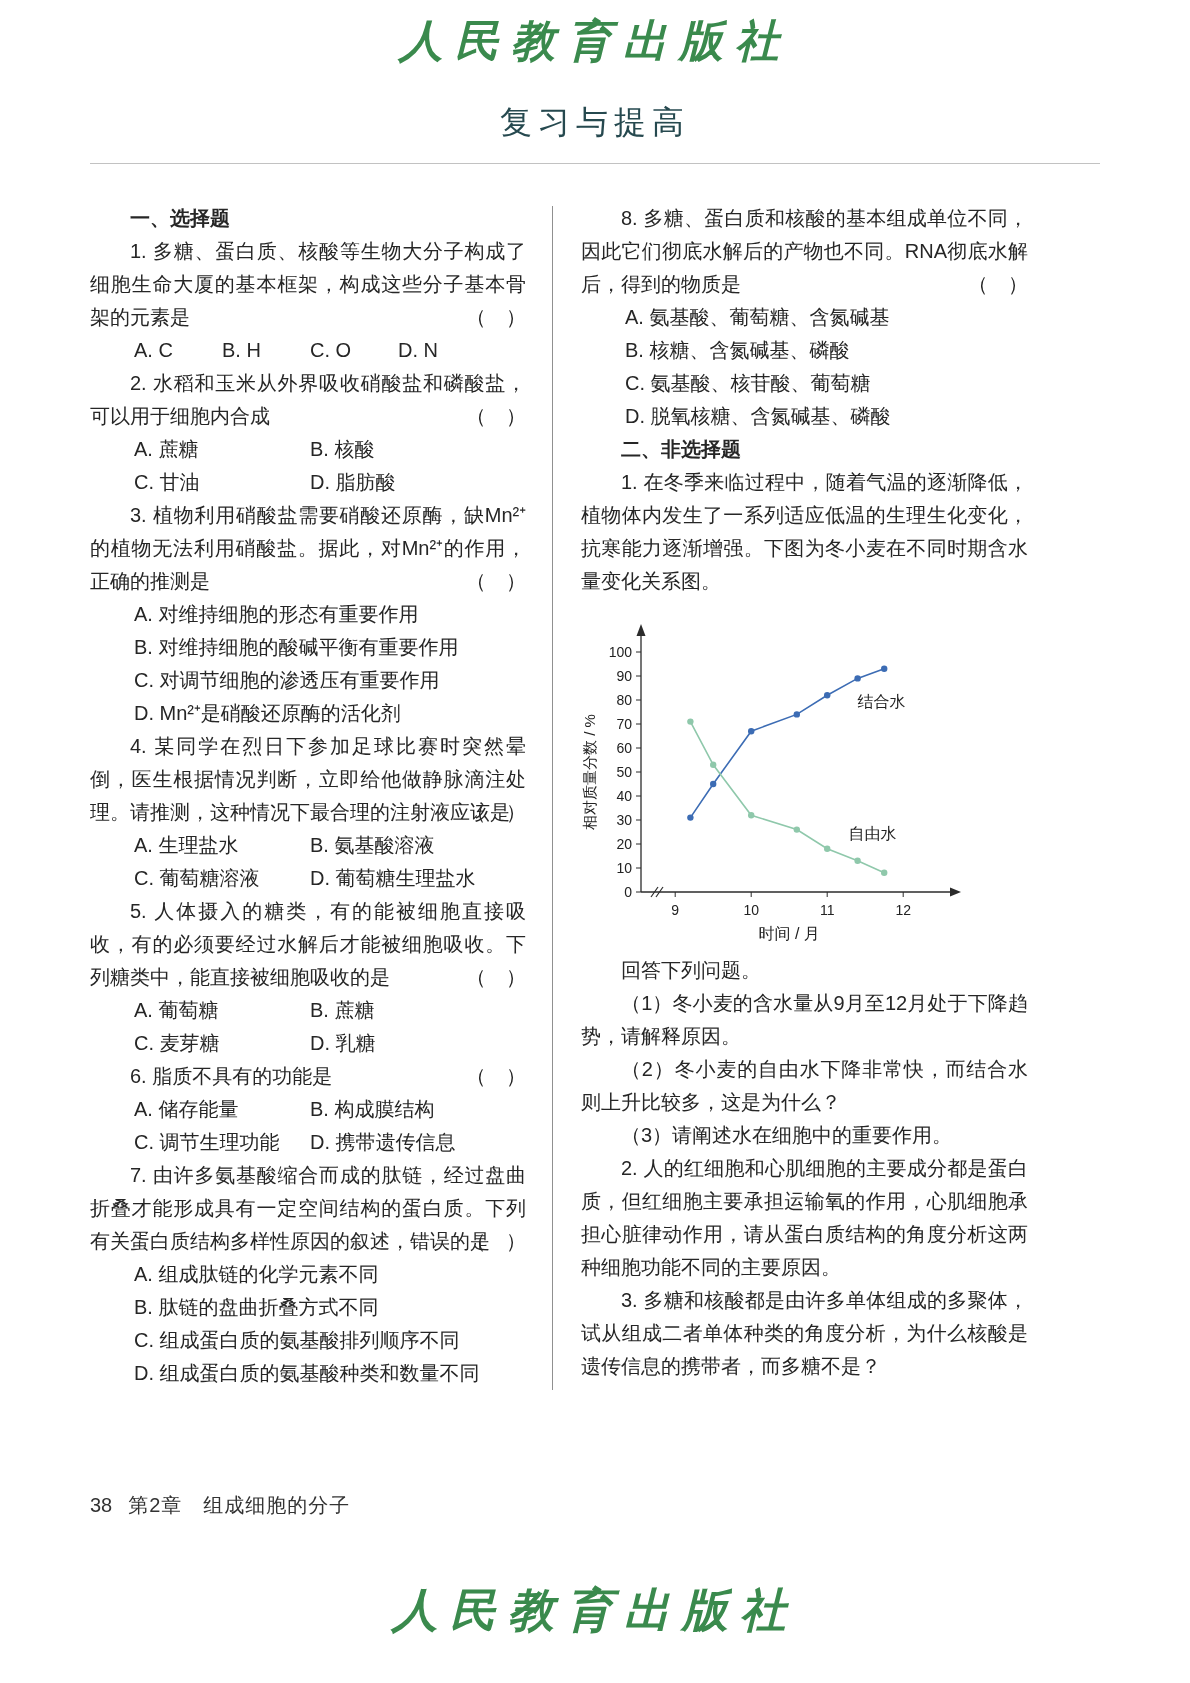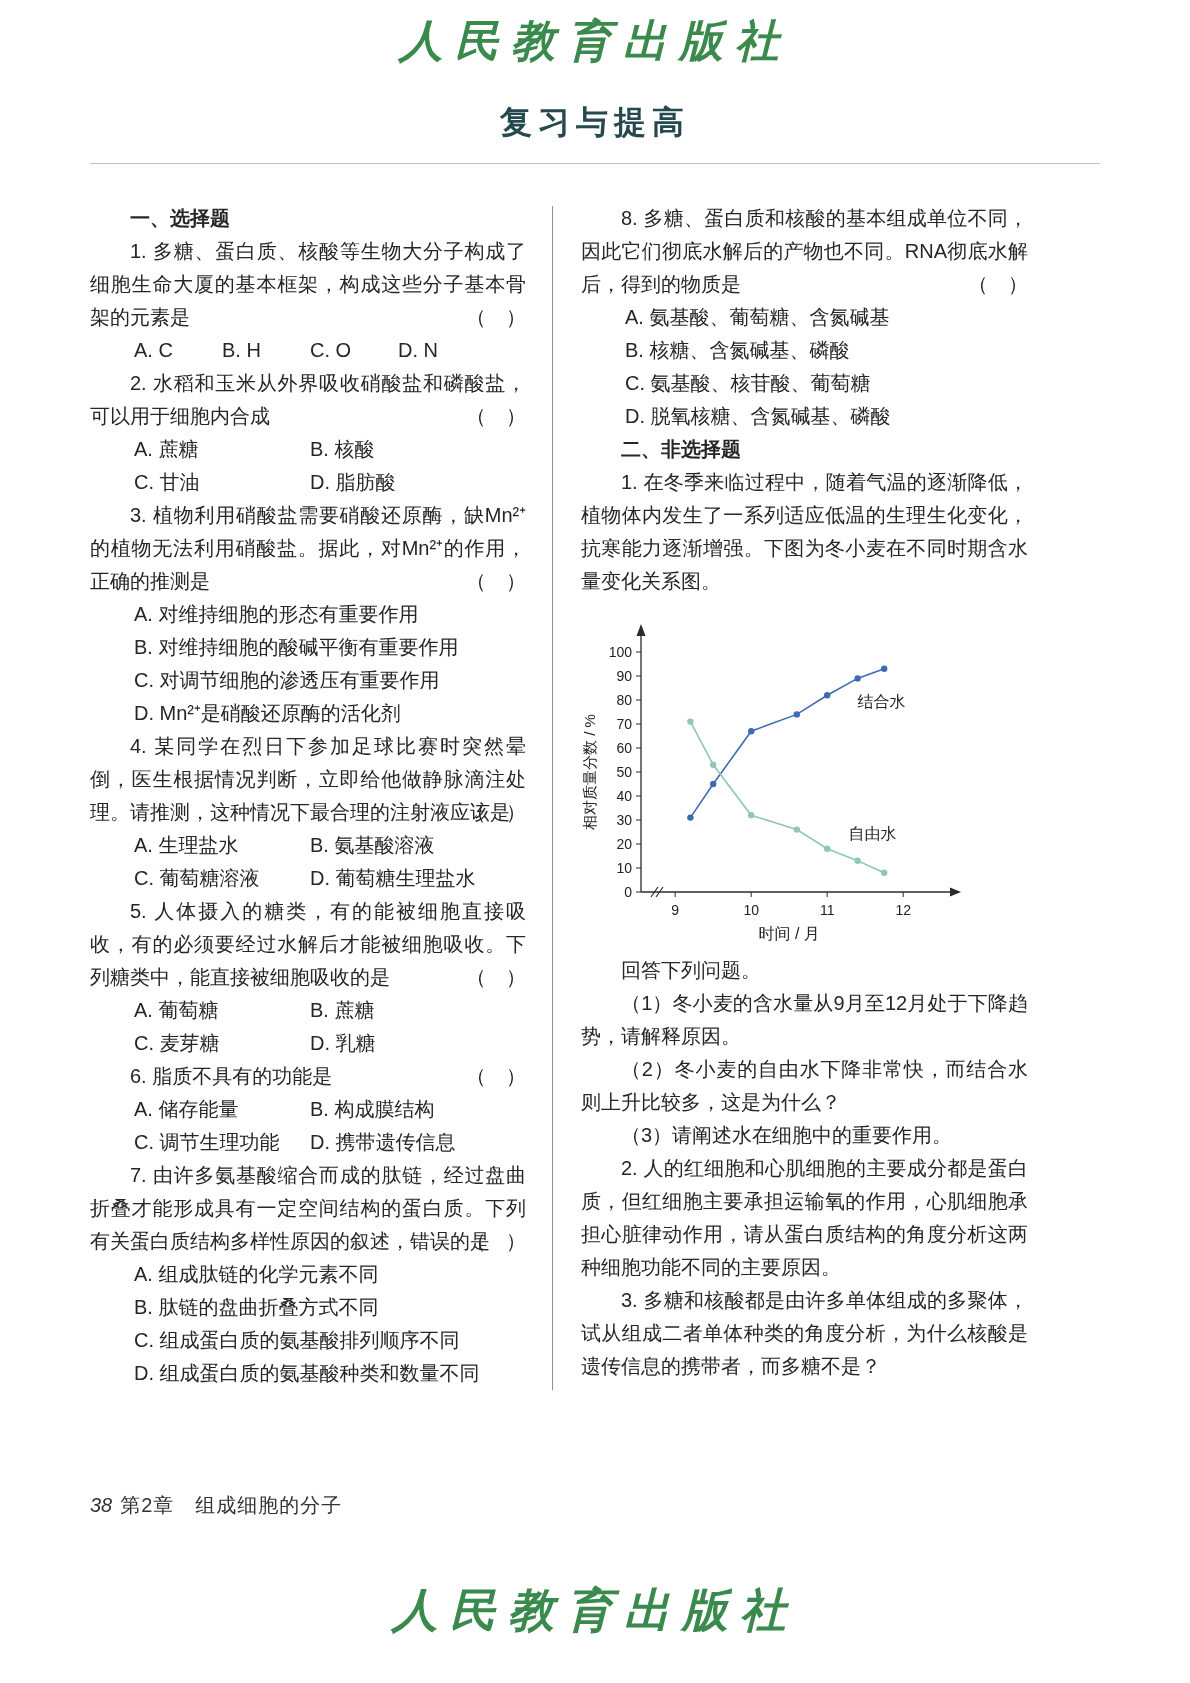--- a/index.html
+++ b/index.html
@@ -6,21 +6,21 @@
   html,body { background:#ffffff; }
   .page { position:relative; width:1190px; height:1683px; margin:0 auto; background:#fff;
           font-family:"Liberation Sans", sans-serif; color:#262626; overflow:hidden; }
 
   .logo { text-align:center; font-family:"DejaVu Serif", serif; font-style:italic; font-weight:bold;
           letter-spacing:12px; color:#3a8a4d; white-space:nowrap; }
   .logo.top { padding-top:12px; font-size:44px; }
   .logo.bottom { position:absolute; left:0; right:0; top:1580px; font-size:46px; }
 
   .title { text-align:center; margin-top:30px; font-size:32px; letter-spacing:6px;
-           color:#26494f; font-weight:bold; }
+           color:#26494f; font-weight:normal; }
   .rule { height:1px; background:#c2c2c2; margin:18px 90px 0; }
 
   .columns { display:flex; margin:38px 90px 0; align-items:stretch; }
   .col-left { width:436px; }
   .vdivider { width:1px; background:#909090; margin:4px 28px 0 26px; }
   .col-right { width:447px; }
 
   .q, .prompt, .subq { font-size:20px; line-height:33px; text-align:justify; text-indent:2em; position:relative; }
   .bracket { position:absolute; right:0; bottom:0; text-indent:0; }
   .sec-heading { font-size:20px; line-height:33px; font-weight:bold; text-indent:2em; }
@@ -28,21 +28,21 @@
 
   .opts { font-size:20px; line-height:33px; padding-left:44px; }
   .opts-row4 { display:grid; grid-template-columns:repeat(4, 88px); }
   .opts-grid2 { display:grid; grid-template-columns:176px 1fr; }
   .opts-list .opt { display:block; }
 
   figure.chart { margin:10px 0 4px; }
   figure.chart svg { display:block; }
 
   .footer { position:absolute; left:90px; top:1492px; display:flex; align-items:baseline; color:#333; }
-  .footer .pageno { font-size:20px; margin-right:8px;font-style:italic; }
+  .footer .pageno { font-size:20px; margin-right:16px; }
   .footer .chapter { font-size:20px; letter-spacing:1px; }
 </style>
 </head>
 <body>
 
 <div class="page">
 
   <div class="logo top" style="color: rgb(58, 138, 77);">人民教育出版社</div>
 
   <h1 class="title">复习与提高</h1>

